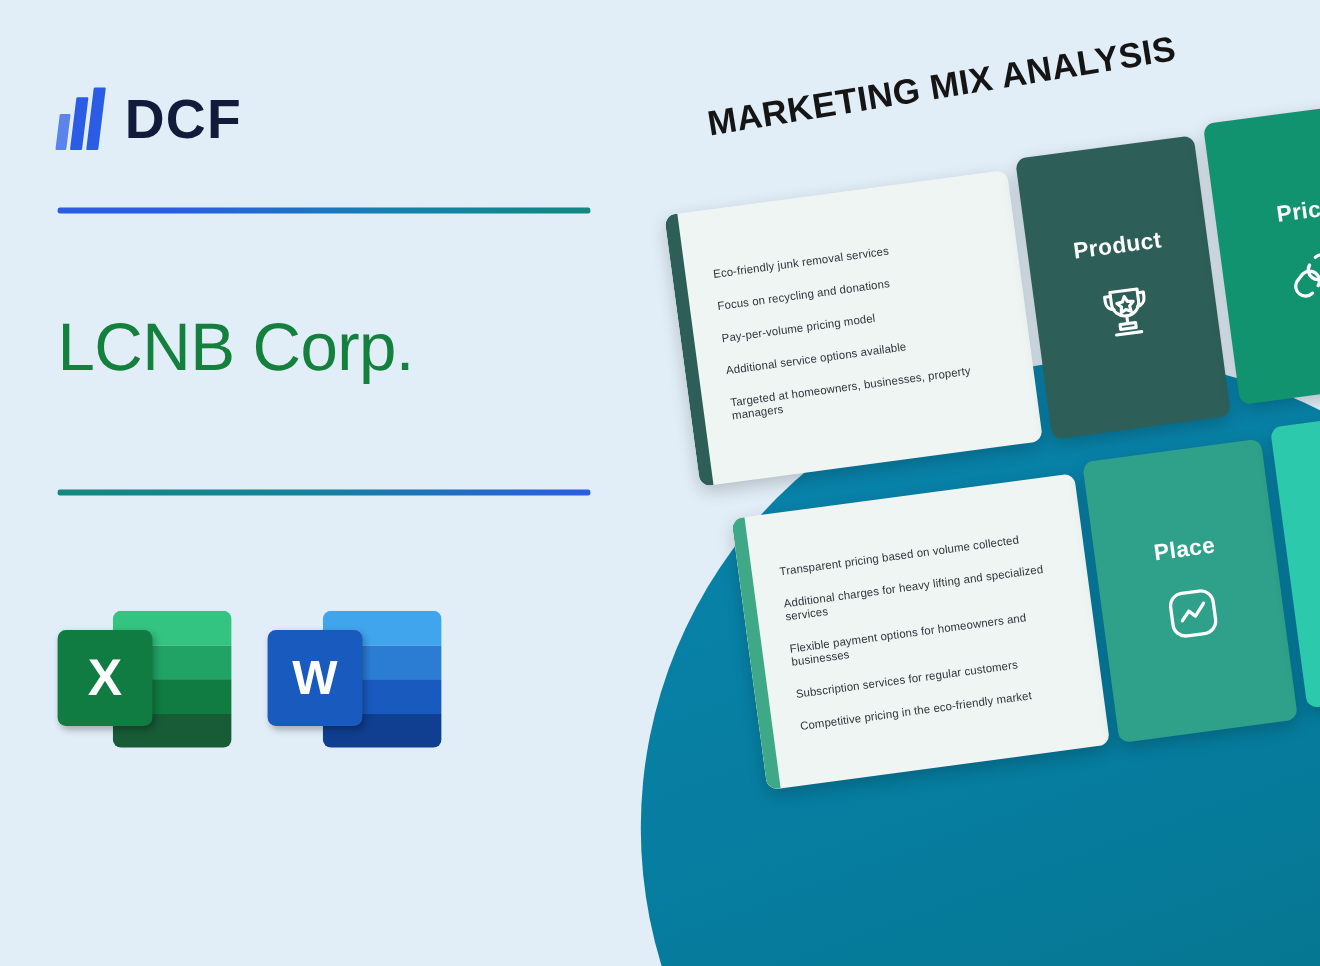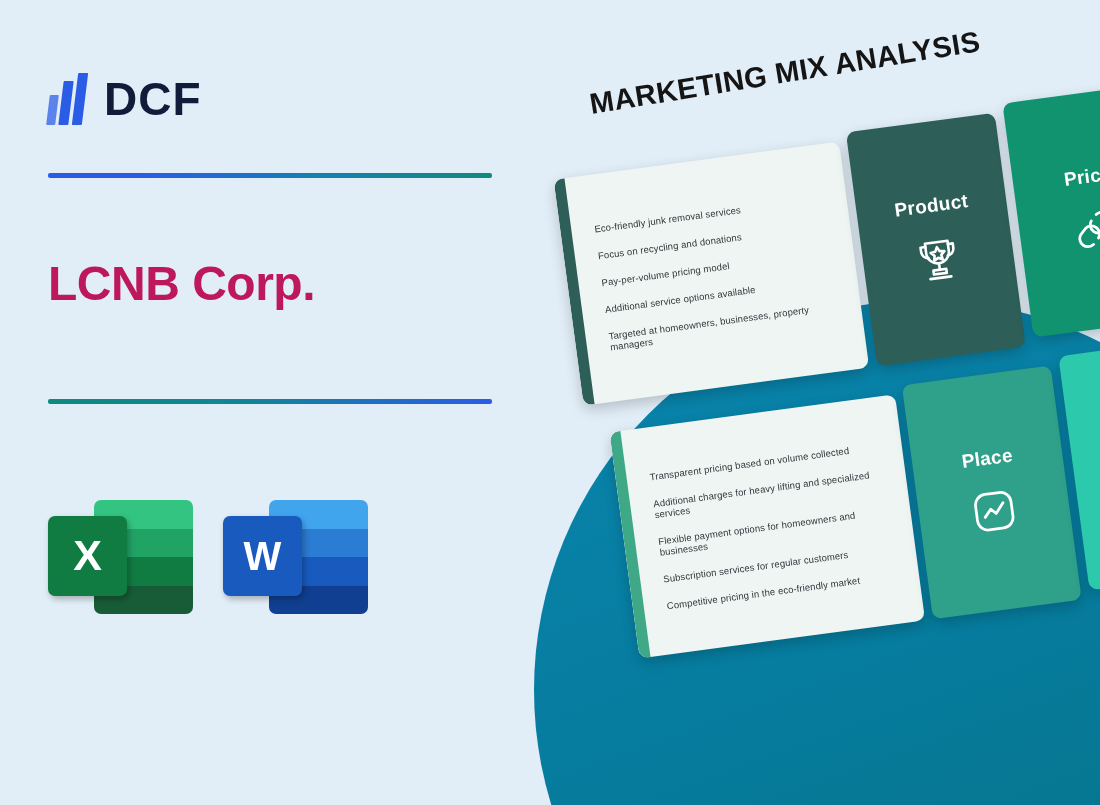--- a/index.html
+++ b/index.html
@@ -24,21 +24,21 @@
   .logo-mark .bar.b2{ left:13px; width:10px; height:44px; background:#2B5CE6; transform:skewX(-7deg); }
   .logo-mark .bar.b3{ left:27px; width:10px; height:52px; background:#2B5CE6; transform:skewX(-7deg); }
   .logo-text{ font-size:46px; font-weight:bold; color:#101C3A; letter-spacing:1px; line-height:1; }
 
   .rule{ height:5px; border-radius:2px; margin:0; }
   .rule-top{ margin-top:48px; background:linear-gradient(90deg,#2B5CE6 0%, #2B5CE6 22%, #1481B0 62%, #11897F 100%); }
   .rule-bottom{ margin-top:0; background:linear-gradient(90deg,#11897F 0%, #138498 45%, #2B5CE6 100%); }
 
   .title{
     margin-top:78px;
-    font-size:48px; font-weight:bold; color:#be185d;
+    font-size:56px; font-weight:normal; color:#15803d;
     line-height:1.18; letter-spacing:-0.5px;
   }
 
   .rule-slot{ margin-top:86px; }
 
   .doc-icons{ display:flex; gap:30px; margin-top:92px; }
 
   .msicon{ position:relative; width:145px; height:118px; }
   
   .xl-sheet{ position:absolute; left:46px; top:4px; width:99px; height:114px; border-radius:7px; overflow:hidden; }

